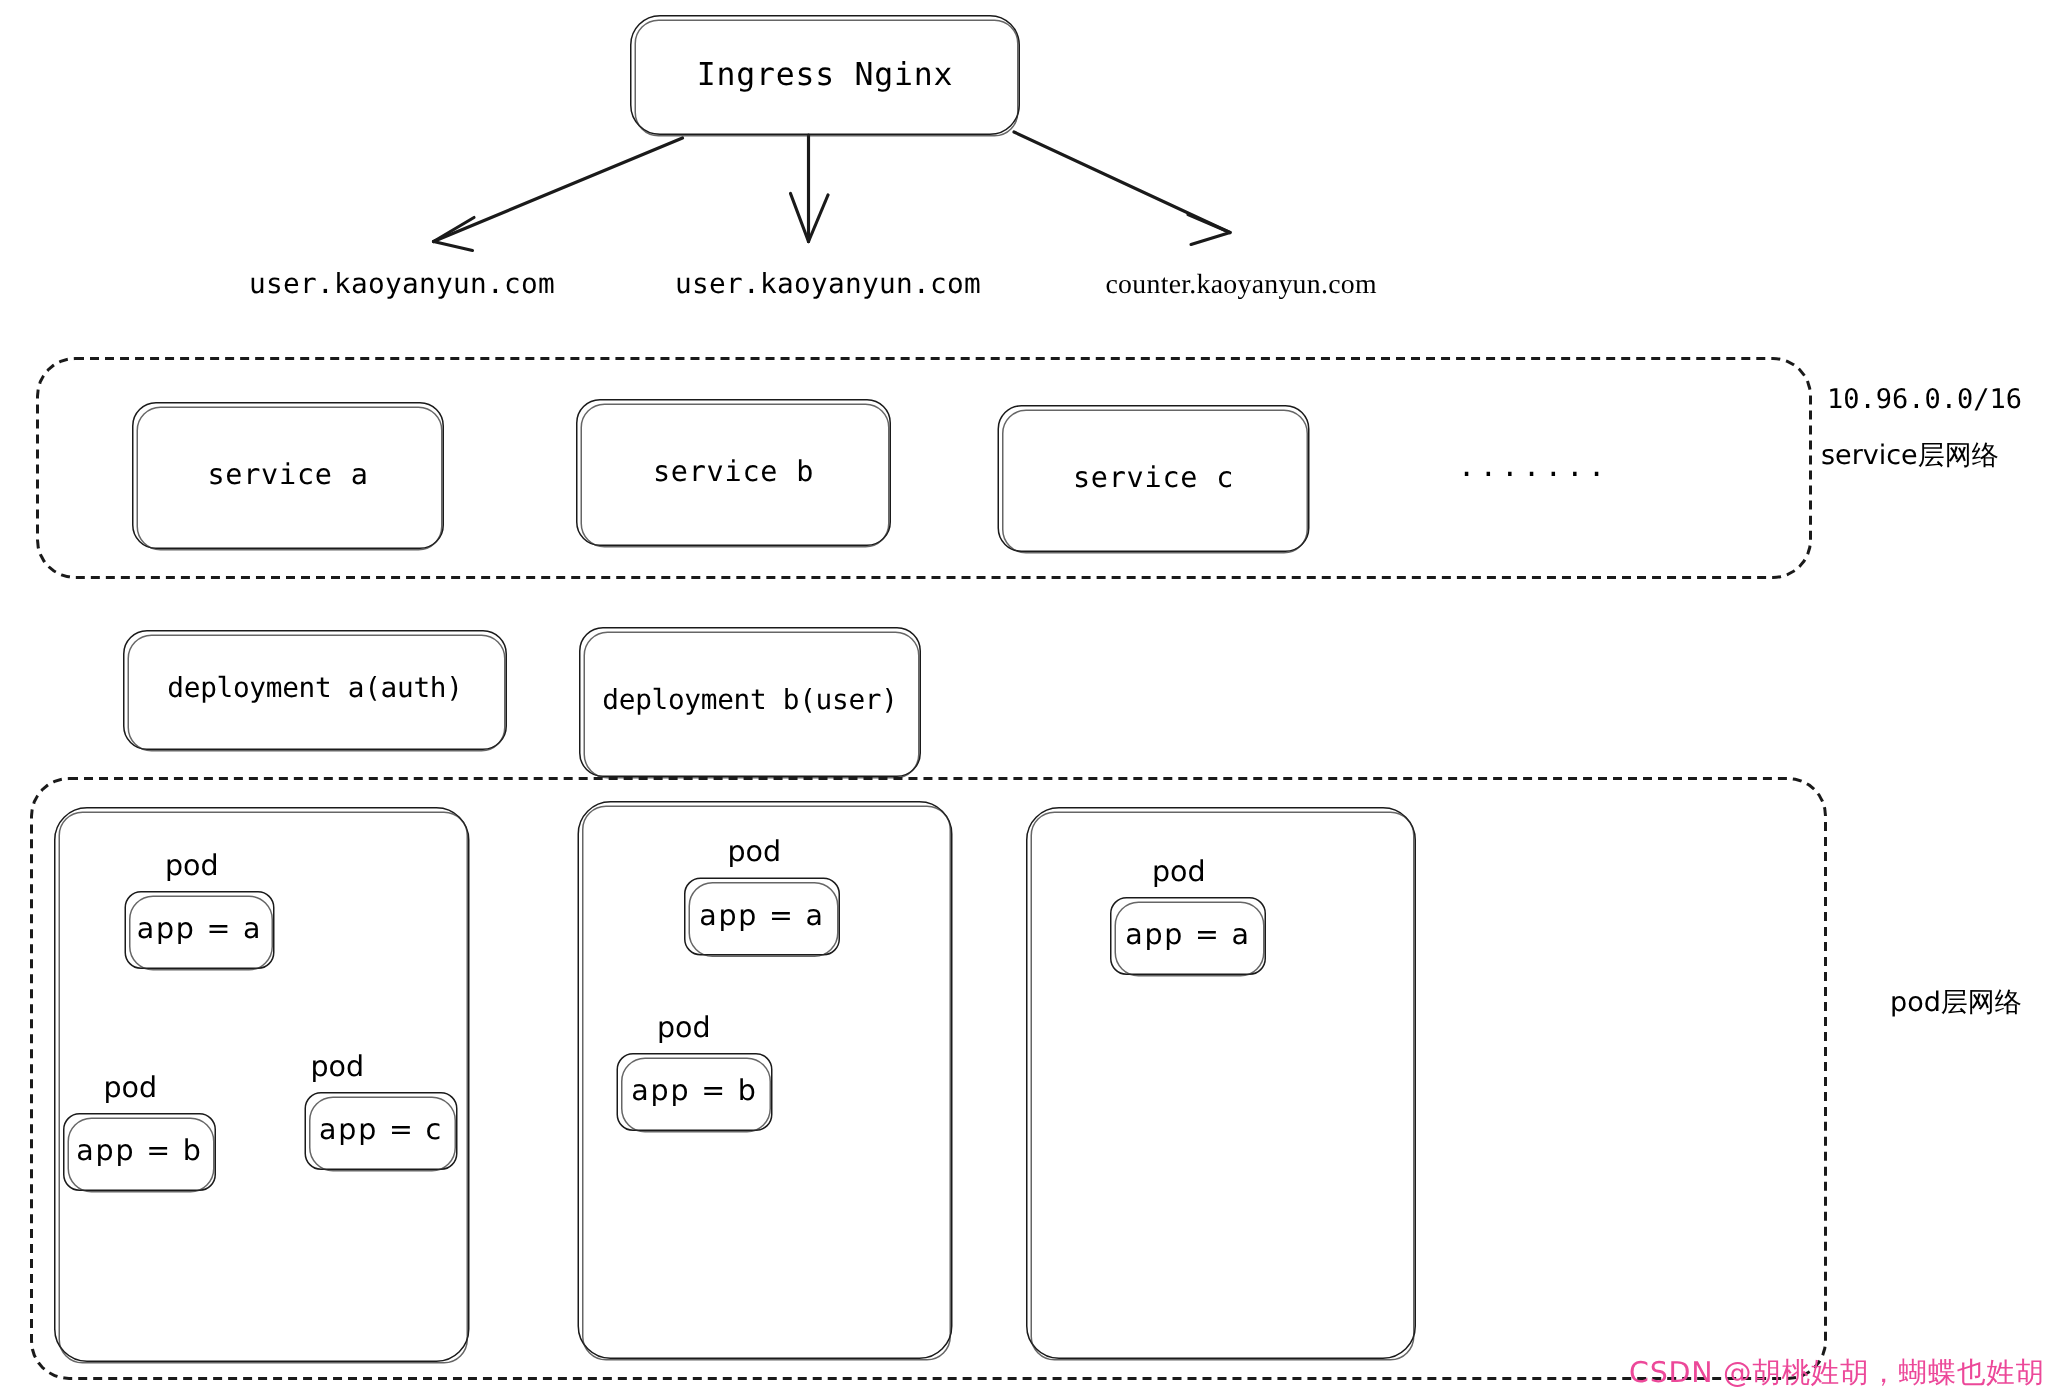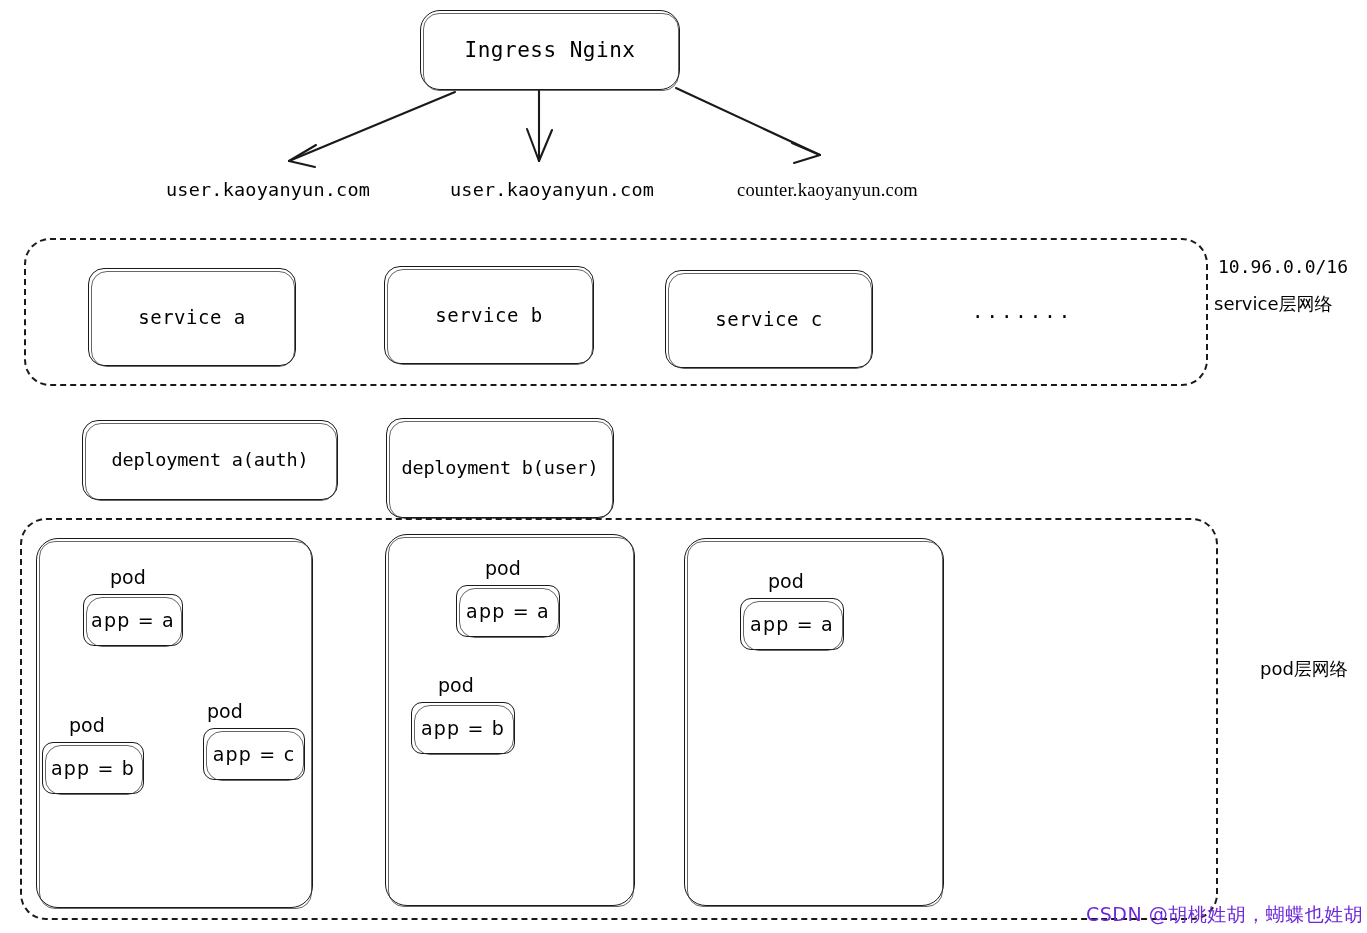--- a/index.html
+++ b/index.html
@@ -81,21 +81,21 @@
   .side-label    { font-size: 18px; }
   .pod-caption   { font-size: 19px; font-family: "DejaVu Sans", sans-serif; }
   .app-label     { font-size: 19px; font-family: "DejaVu Sans", sans-serif; letter-spacing: 1.2px; }
 
   
   .watermark {
     position: absolute;
     white-space: nowrap;
     font-family: "DejaVu Sans", sans-serif;
     font-size: 19px;
-    color: #6d28d9;
+    color: #ec4899;
     letter-spacing: 0.5px;
   }
 
   svg.overlay {
     position: absolute;
     left: 0; top: 0;
     width: 1367px;
     height: 933px;
     pointer-events: none;
   }

